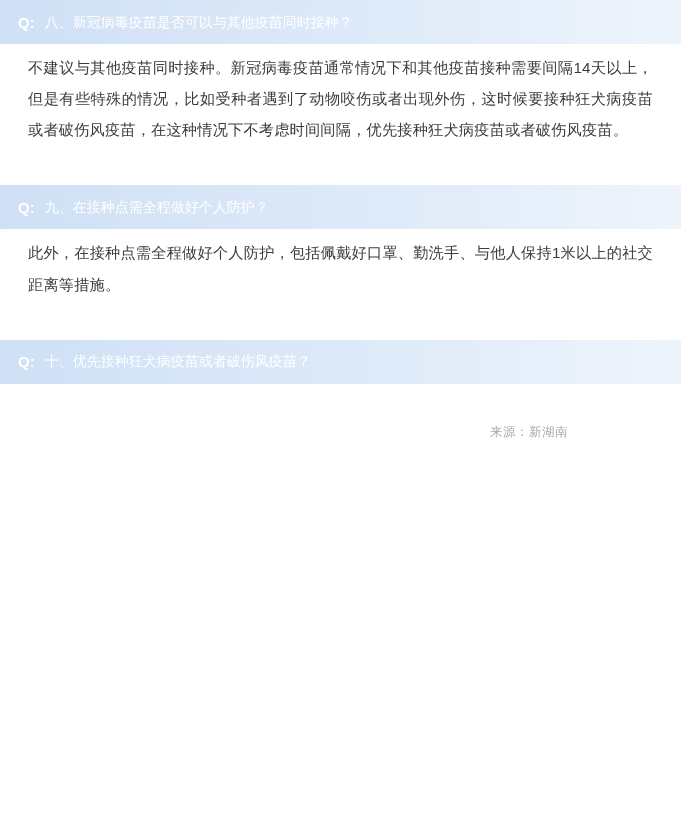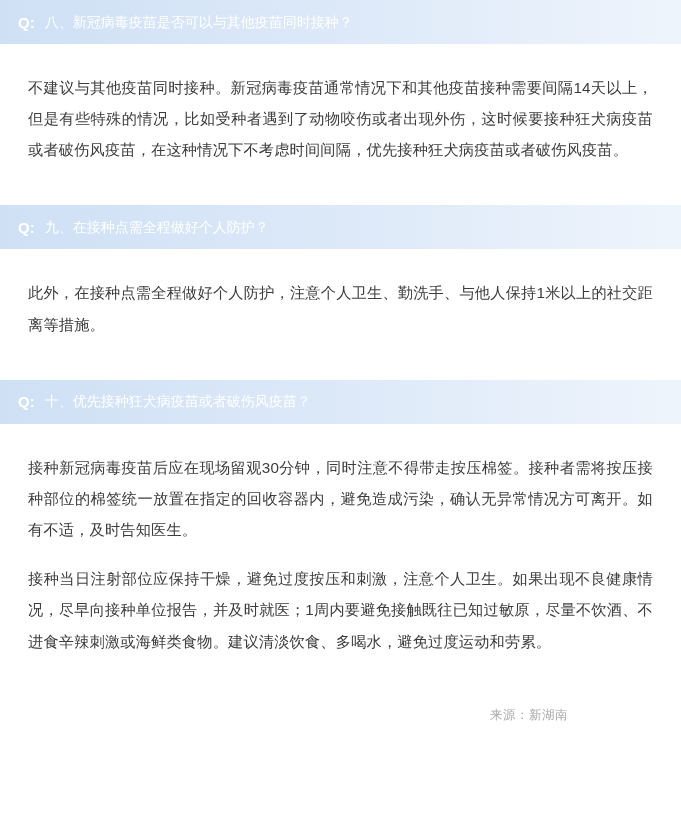--- a/index.html
+++ b/index.html
@@ -49,21 +49,21 @@
     font-size: 14px;
     color: #ffffff;
     line-height: 1.2;
     white-space: nowrap;
     overflow: hidden;
     text-overflow: ellipsis;
   }
   
   .q-body {
     box-sizing: border-box;
-    padding: 28px 28px 10px 28px;
+    padding: 8px 28px 10px 28px;
     background: #ffffff;
   }
   .para {
     font-size: 15.2px;
     line-height: 2.05;
     color: #3c3c3c;
     margin: 0 0 18px 0;
     text-align: justify;
     letter-spacing: 0.2px;
   }
@@ -100,34 +100,30 @@
   </div>
 
   <div class="gap-md"></div>
 
   <div class="qa-block">
     <div class="q-header">
       <span class="q-badge">Q:</span>
       <span class="q-title">九、在接种点需全程做好个人防护？</span>
     </div>
     <div class="q-body">
-      <p class="para">此外，在接种点需全程做好个人防护，注意个人卫生、勤洗手、与他人保持1米以上的社交距离等措施。</p>
+      <p class="para">此外，在接种点需全程做好个人防护，包括佩戴好口罩、勤洗手、与他人保持1米以上的社交距离等措施。</p>
     </div>
   </div>
 
   <div class="gap-md"></div>
 
   <div class="qa-block">
     <div class="q-header">
       <span class="q-badge">Q:</span>
       <span class="q-title">十、优先接种狂犬病疫苗或者破伤风疫苗？</span>
-    </div>
-    <div class="q-body">
-      <p class="para">接种新冠病毒疫苗后应在现场留观30分钟，同时注意不得带走按压棉签。接种者需将按压接种部位的棉签统一放置在指定的回收容器内，避免造成污染，确认无异常情况方可离开。如有不适，及时告知医生。</p>
-      <p class="para">接种当日注射部位应保持干燥，避免过度按压和刺激，注意个人卫生。如果出现不良健康情况，尽早向接种单位报告，并及时就医；1周内要避免接触既往已知过敏原，尽量不饮酒、不进食辛辣刺激或海鲜类食物。建议清淡饮食、多喝水，避免过度运动和劳累。</p>
     </div>
   </div>
 
   <div class="gap-lg"></div>
 
   <div class="source-row">来源：新湖南</div>
 
   <div class="bottom-spacer"></div>
 </div>
 

